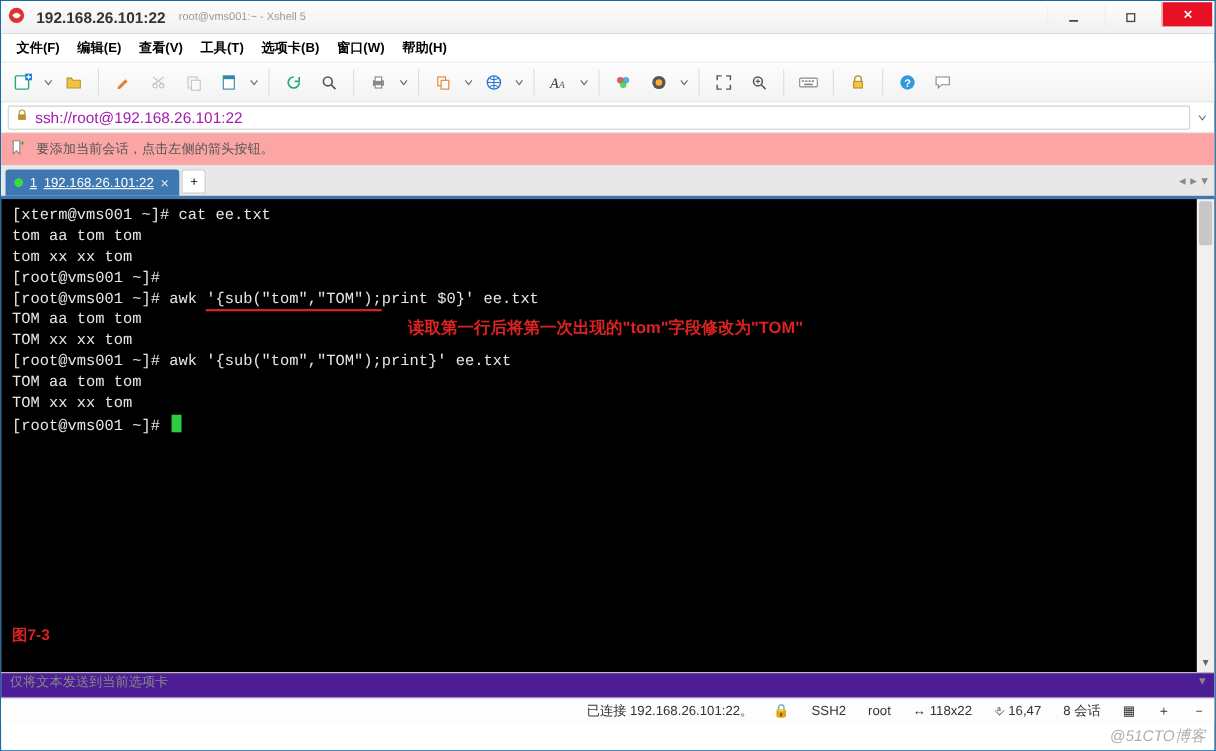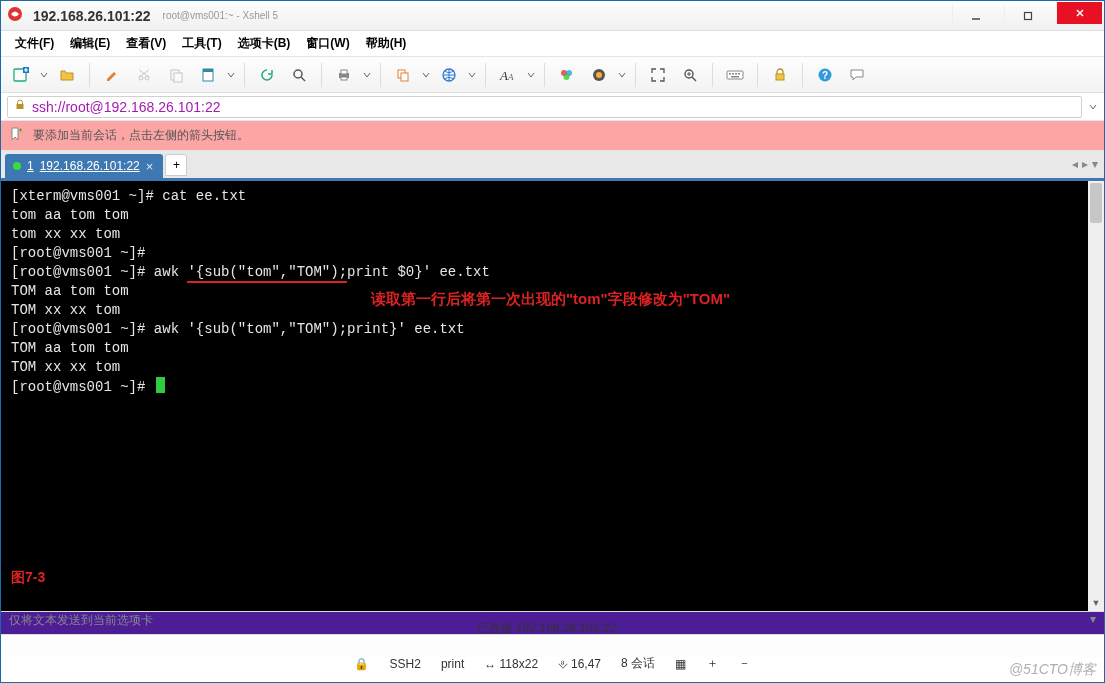--- a/index.html
+++ b/index.html
@@ -156,23 +156,22 @@
   .sendbar{
     height:24px; background:#4c1d95;color:#888;
     display:flex; padding:0 8px;
     border-top:1px solid #ddd; border-bottom:1px solid #ddd;
   }
   .statusbar{
     height:22px; background:#fdfdfd;
     display:flex; align-items:center;
     padding:0 8px; gap:18px;
     color:#333;
-    justify-content:center;
+    justify-content:flex-end;
     position:relative;
-    flex-direction:column;
   }
   .statusbar .left{}
   .statusbar .right{ display:flex; gap:20px; align-items:center;}
   .outer-watermark{
     position:absolute; right:8px; bottom:3px;
     color:rgba(120,120,120,.6); font-size:14px; font-style:italic;
     pointer-events:none; z-index:50;
   }
 </style>
 </head>
@@ -455,21 +454,21 @@
 <div class="sendbar">
   <span>仅将文本发送到当前选项卡</span>
   <span style="margin-left:auto">▾</span>
 </div>
 
 <div class="statusbar">
   <div class="left">已连接 192.168.26.101:22。</div>
   <div class="right">
     <span>🔒</span>
     <span>SSH2</span>
-    <span>print</span>
+    <span>root</span>
     <span><span>↔</span> <span>118x22</span></span>
     <span><span>⎀</span> <span>16,47</span></span>
     <span>8 会话</span>
     <span>▦</span>
     <span>＋</span>
     <span>－</span>
   </div>
 </div>
 
 <div class="outer-watermark">@51CTO博客</div>

